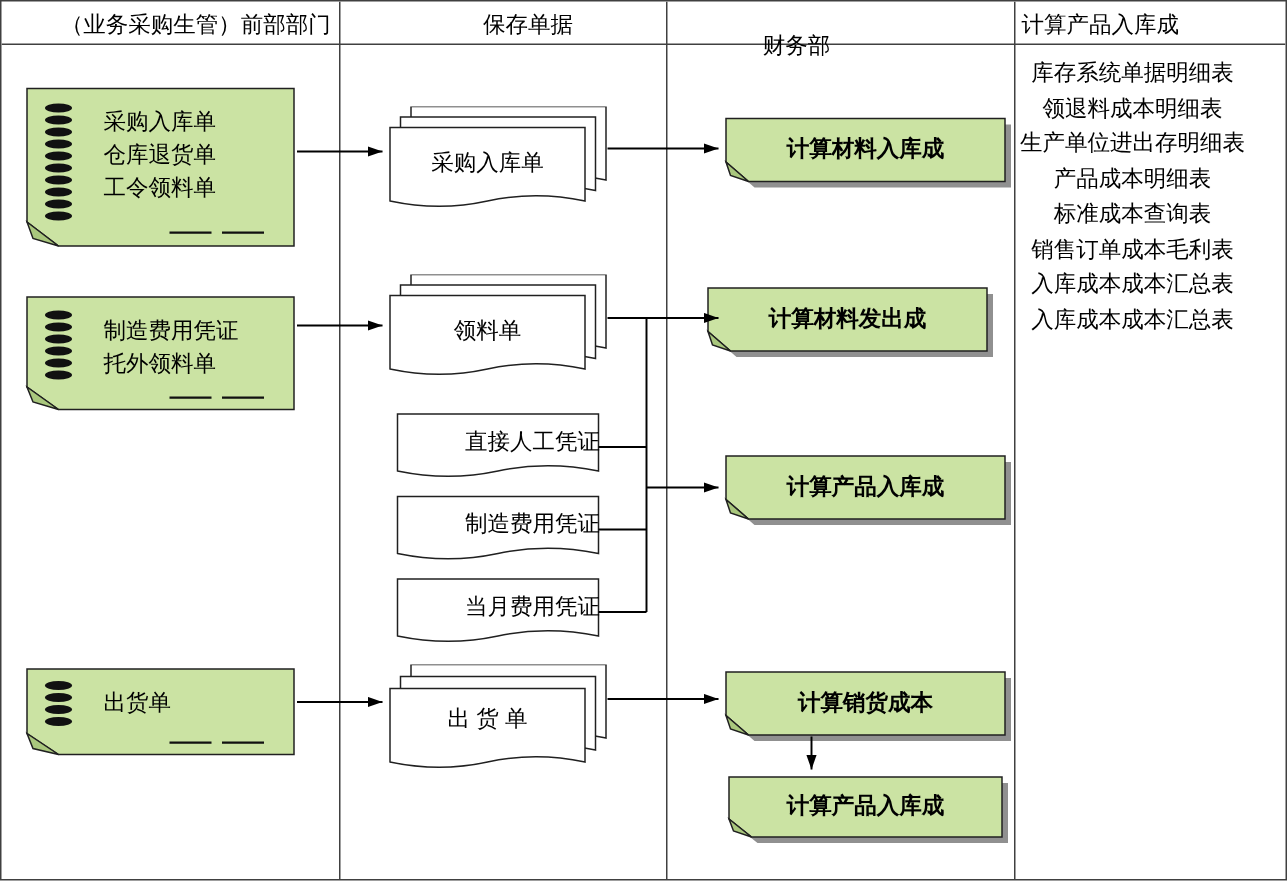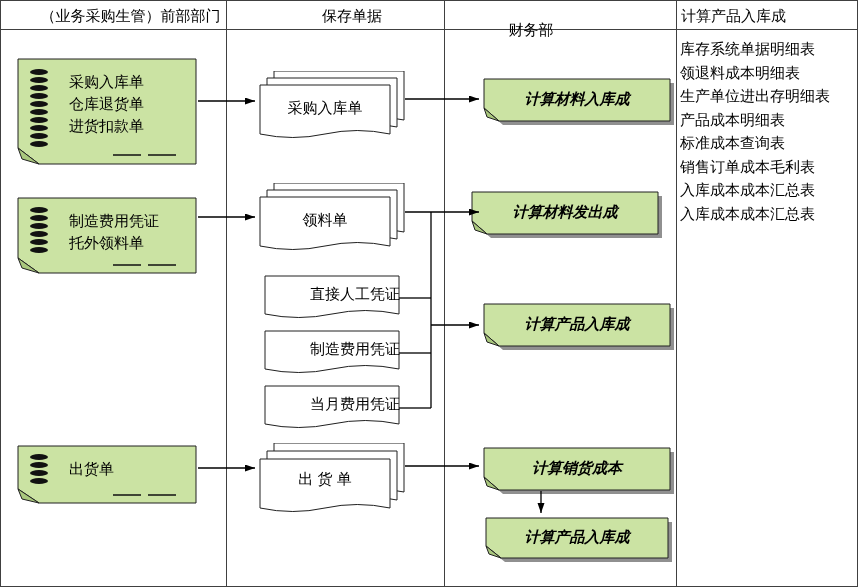--- a/index.html
+++ b/index.html
@@ -7,27 +7,27 @@
   .canvas {
     position:relative; width:858px; height:587px; background:#fff;
     border:1px solid #404040; overflow:hidden; color:#000;
     font-family:"Liberation Sans", sans-serif;
   }
   .vline { position:absolute; top:0; bottom:0; width:1px; background:#404040; }
   .hline { position:absolute; left:0; right:0; height:1px; background:#404040; }
   .col-header { position:absolute; font-size:15px; white-space:nowrap; }
   .centered { text-align:center;padding-left:34px; }
   .reports { position:absolute; left:679px; top:36px; font-size:15px; line-height:23.5px; }
-  .report-line { white-space:nowrap; }
+  .report-line { white-space:nowrap;text-align:center; }
   .shape { position:absolute; }
   .shape > svg { position:absolute; left:0; top:0; }
   .doc-text { position:absolute; left:52px; font-size:15px; line-height:22px; white-space:nowrap; }
   .stack-label { position:absolute; left:0; width:132px; text-align:center; font-size:15px; white-space:nowrap; }
   .voucher-label { position:absolute; left:0; right:0; top:10px; text-align:right; font-size:15px; white-space:nowrap; }
-  .task-label { position:absolute; left:1px; width:186px; top:12px; text-align:center; font-size:15px; font-weight:bold; white-space:nowrap;font-style:italic; }
+  .task-label { position:absolute; left:1px; width:186px; top:12px; text-align:center; font-size:15px; font-weight:bold; white-space:nowrap; }
   .overlay { position:absolute; left:0; top:0; pointer-events:none; }
 </style>
 </head>
 <body>
 
 <div class="canvas">
 
   <div class="vline" style="left:225px"></div>
   <div class="vline" style="left:443px"></div>
   <div class="vline" style="left:675px"></div>
@@ -66,21 +66,21 @@
           <ellipse cx="22" cy="86" rx="9" ry="3"></ellipse>
       </g>
       <g stroke="#111111" stroke-width="1.5">
         <line x1="96" y1="97" x2="124" y2="97"></line>
           <line x1="131" y1="97" x2="159" y2="97"></line>
       </g>
     </svg>
     <div class="doc-text" style="top:13px">
       <div>采购入库单</div>
       <div>仓库退货单</div>
-      <div>进货扣款单</div>
+      <div>工令领料单</div>
     </div>
   </div>
 
   <div class="shape" style="left:16px;top:196px;width:180px;height:86px">
     <svg width="180" height="86" viewBox="0 0 180 86">
       <path d="M1,1 L179,1 L179,76 L22,76 L1,61 Z" stroke="#202020" fill="#cbe3a3"></path>
       <path d="M1,61 L22,76 L5,71 Z" stroke="#202020" fill="#a9c77d"></path>
       <g fill="#111111">
         <ellipse cx="22" cy="13" rx="9" ry="3"></ellipse>
           <ellipse cx="22" cy="21" rx="9" ry="3"></ellipse>

